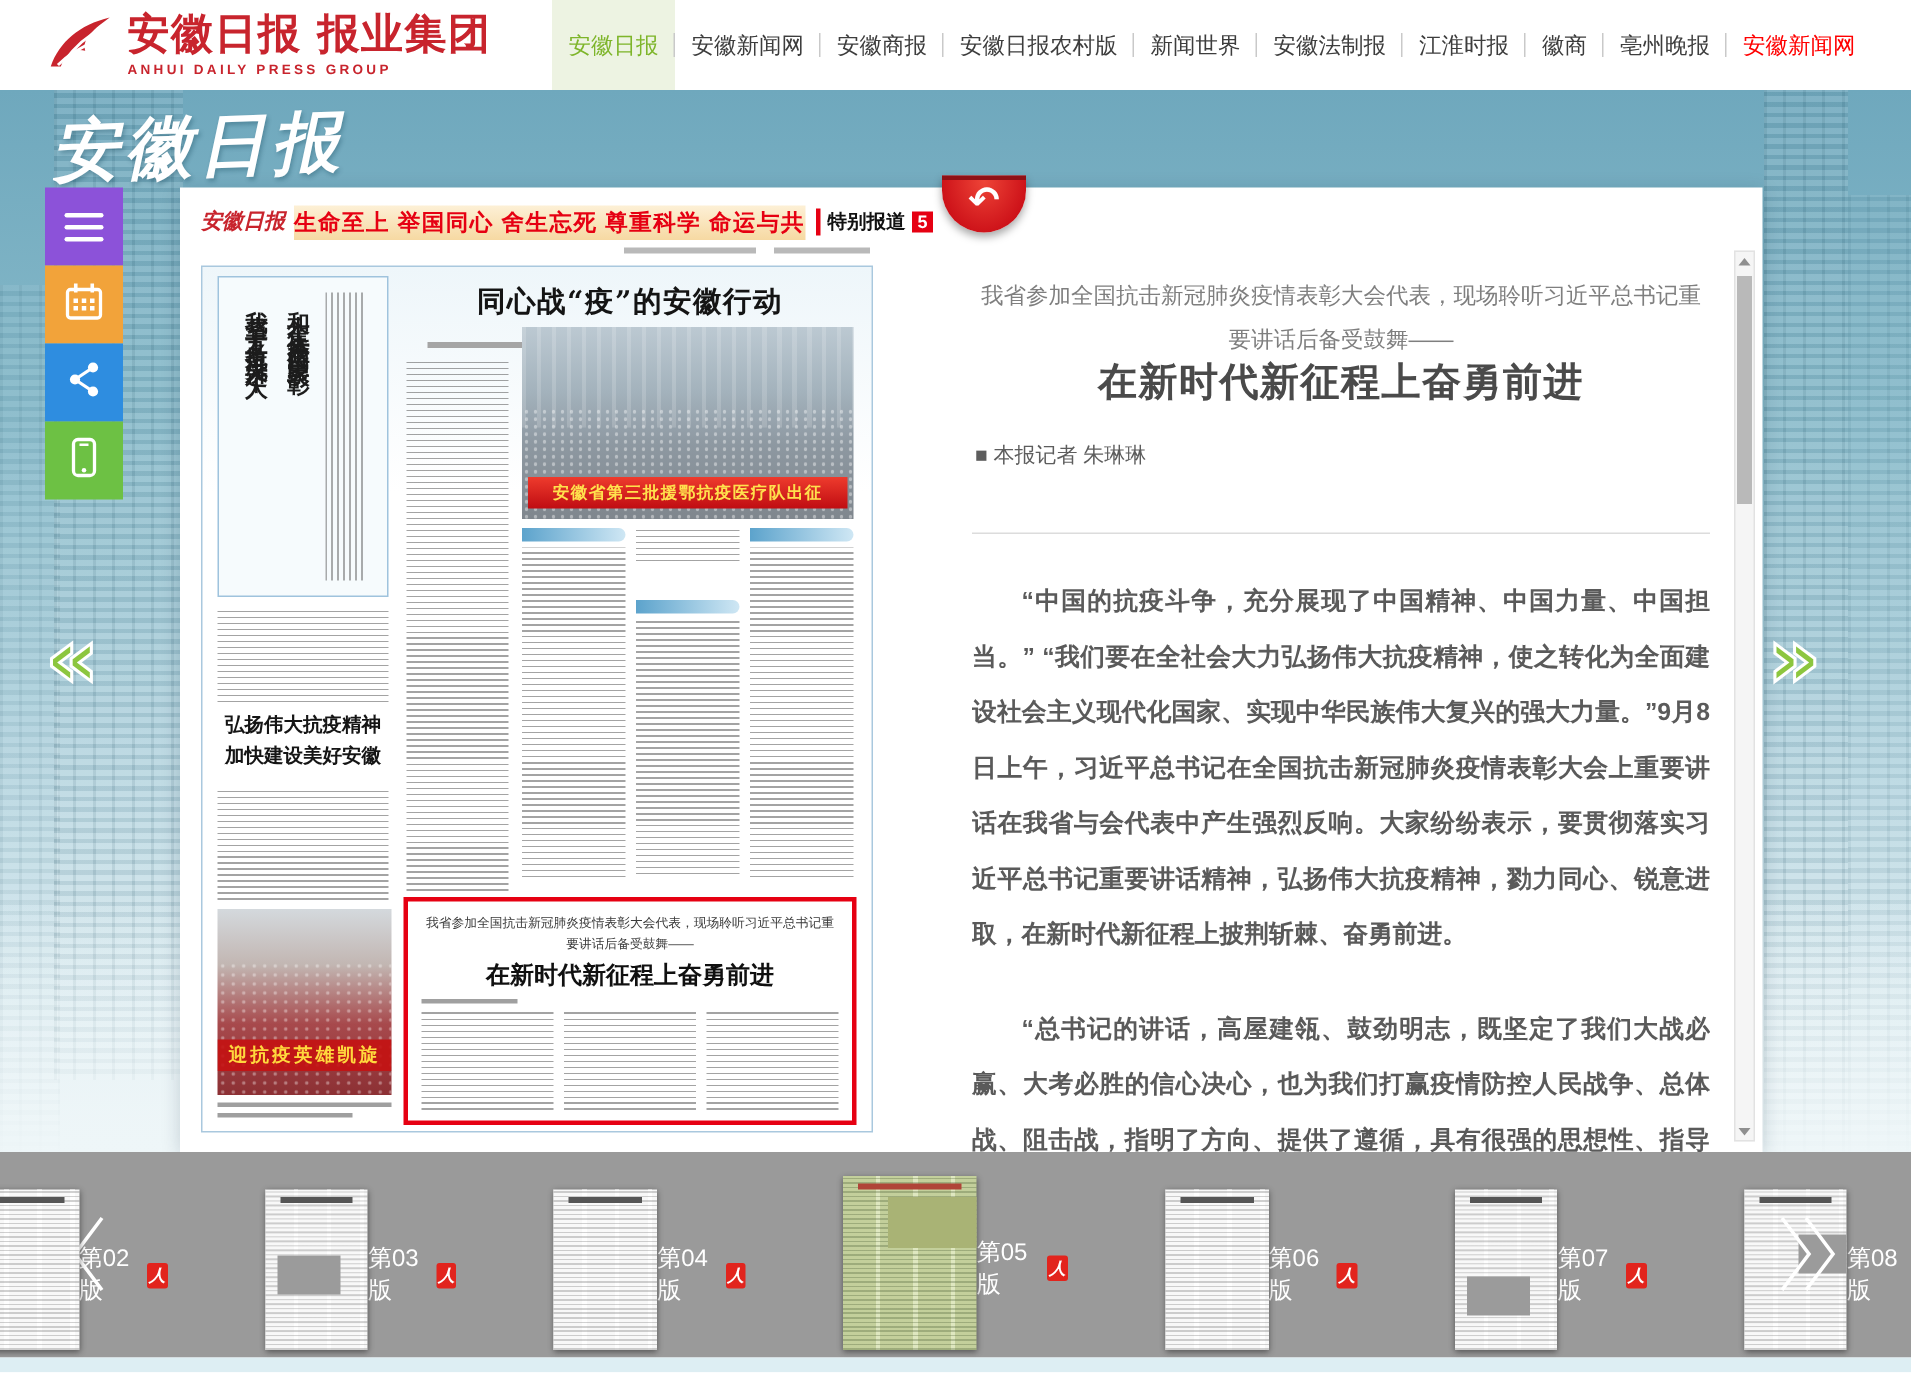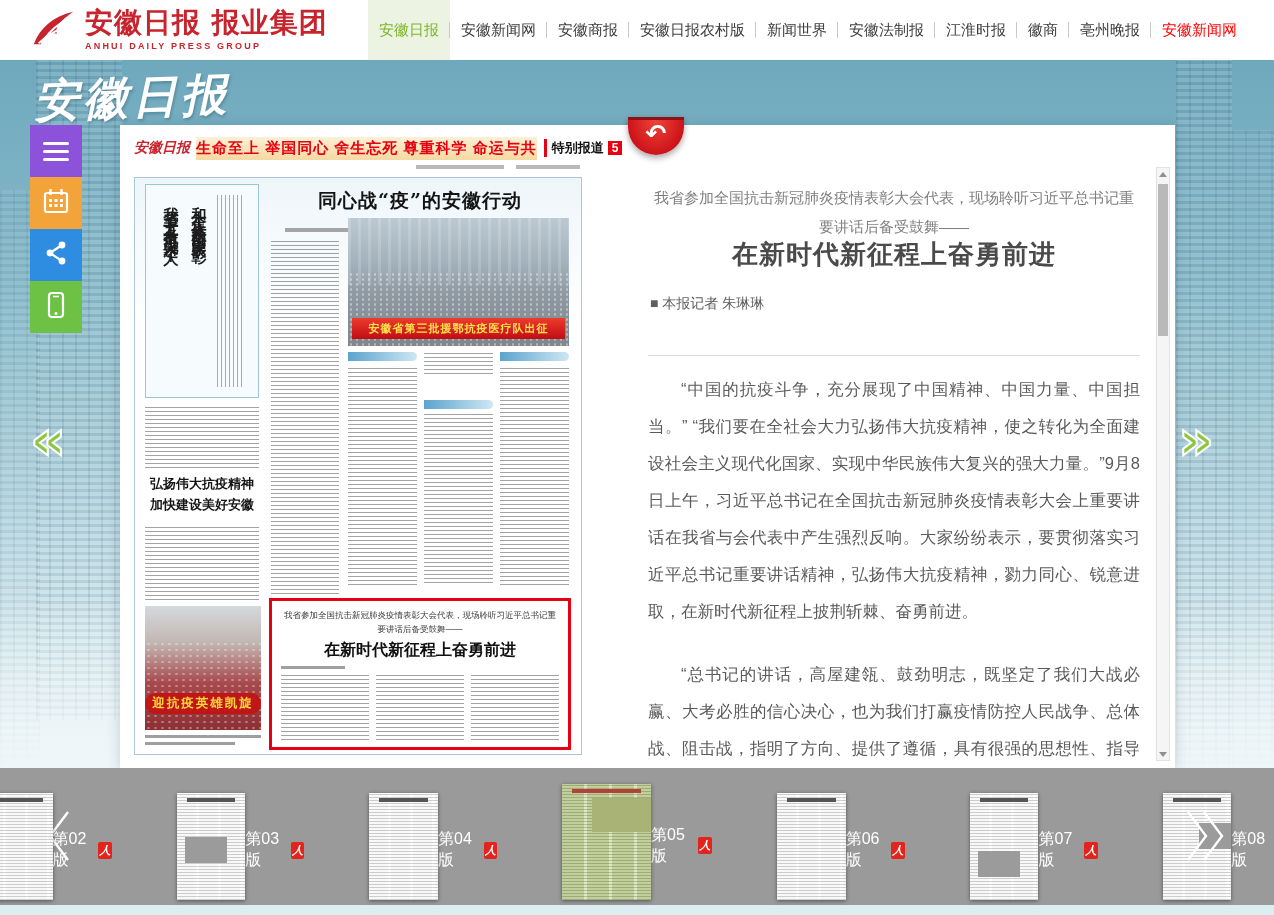--- a/index.html
+++ b/index.html
@@ -84,21 +84,21 @@
   .ribbon { height:9px; border-radius:0 6px 6px 0; background:linear-gradient(90deg,#5ca3cc,#cfe7f4); margin-bottom:4px; }
   .rb2 { margin-top:26px; }
 
   .lft1 { position:absolute; left:10px; top:228px; width:114px; height:62px; }
   .np-subhead { position:absolute; left:10px; top:296px; width:114px; text-align:center; font-weight:bold; font-size:13px; font-family:"DejaVu Serif", serif; color:#151515; line-height:1.6; }
   .lft2 { position:absolute; left:10px; top:346px; width:114px; height:76px; }
   .np-photo2 { position:absolute; left:10px; top:428px; width:116px; height:124px; overflow:hidden;
     background:linear-gradient(180deg,#d4d9dd 0%, #c2b6b2 30%, #a7494c 62%, #8c3034 100%); }
   .np-photo2::after { content:""; position:absolute; left:0; top:28%; width:100%; height:72%;
     background-image:radial-gradient(circle, rgba(255,255,255,.35) 1px, transparent 1.4px); background-size:7px 6px; }
-  .np-photo2-banner { position:absolute; left:0; right:0; bottom:16px; z-index:2; background:rgba(196,18,18,.9); color:#ffd83d; font-weight:bold; font-size:12.5px; text-align:center; padding:2px 0; letter-spacing:2px; white-space:nowrap;border-radius:10px; }
+  .np-photo2-banner { position:absolute; left:0; right:0; bottom:16px; z-index:2; background:rgba(196,18,18,.9); color:#ffd83d; font-weight:bold; font-size:12.5px; text-align:center; padding:2px 0; letter-spacing:2px; white-space:nowrap; }
   .np-cap { position:absolute; left:10px; top:557px; width:116px; display:flex; flex-direction:column; gap:4px; }
   .np-cap .bar { height:3px; background:#9f9f9f; }
 
   .np-redbox { position:absolute; left:134px; top:420px; width:302px; height:152px; border:3px solid #e60012; background:#fff; padding:7px 9px 6px; }
   .rb-kicker { font-size:8.5px; color:#3a3a3a; text-align:center; line-height:1.7; }
   .rb-title { font-size:16px; font-weight:bold; font-family:"DejaVu Serif", serif; color:#101010; text-align:center; margin:3px 0 5px; white-space:nowrap; }
   .rb-byline { width:64px; height:3px; background:#a0a0a0; margin-bottom:5px; }
   .rb-cols { display:flex; gap:7px; height:66px; }
   .rb-cols .c { flex:1; }
 
@@ -108,21 +108,21 @@
     box-shadow:0 3px 6px rgba(0,0,0,.35), inset 0 3px 0 #8f1015; display:flex; align-items:center; justify-content:center; cursor:pointer; z-index:4; }
   .back-glyph { color:#fff; font-size:25px; font-weight:bold; line-height:1; margin-top:-6px; font-family:"DejaVu Sans", sans-serif; }
 
   
   .article { position:absolute; left:528px; top:0; width:492px; height:643px; }
   .a-kicker { position:absolute; top:58px; left:0; width:100%; text-align:center; font-size:15px; color:#7f7f7f; line-height:29px; }
   .a-title { position:absolute; top:112px; left:0; width:100%; text-align:center; font-size:26px; font-weight:bold; color:#4a4a4a; letter-spacing:1px; }
   .a-byline { position:absolute; top:170px; left:2px; font-size:14px; color:#5d5d5d; }
   .a-daterow { position:absolute; top:196px; left:2px; right:14px; display:flex; justify-content:space-between; font-size:15px; color:#8d8d8d; }
   .a-divider { position:absolute; top:230px; left:0; width:100%; height:1px; background:#dcdcdc; }
-  .a-body { position:absolute; top:246px; left:0; width:100%; height:397px; overflow:hidden; font-size:16.5px; line-height:37px; color:#5a5a5a; text-align:justify; }
+  .a-body { position:absolute; top:258px; left:0; width:100%; height:397px; overflow:hidden; font-size:16.5px; line-height:37px; color:#5a5a5a; text-align:justify;font-weight:bold; }
   .a-body p { text-indent:2em; margin-bottom:26px; }
 
   
   .sb { position:absolute; left:1036px; top:42px; width:14px; height:594px; background:#f5f5f5; border:1px solid #e2e2e2; }
   .sb-up, .sb-down { position:absolute; left:0; width:12px; height:12px; display:flex; align-items:center; justify-content:center; cursor:pointer; }
   .sb-up { top:0; } .sb-down { bottom:0; }
   .tri-up { width:0; height:0; border-left:4px solid transparent; border-right:4px solid transparent; border-bottom:5px solid #8f8f8f; }
   .tri-down { width:0; height:0; border-left:4px solid transparent; border-right:4px solid transparent; border-top:5px solid #8f8f8f; }
   .sb-thumb { position:absolute; left:1px; top:16px; width:10px; height:152px; background:#b9b9b9; cursor:pointer; }
 

